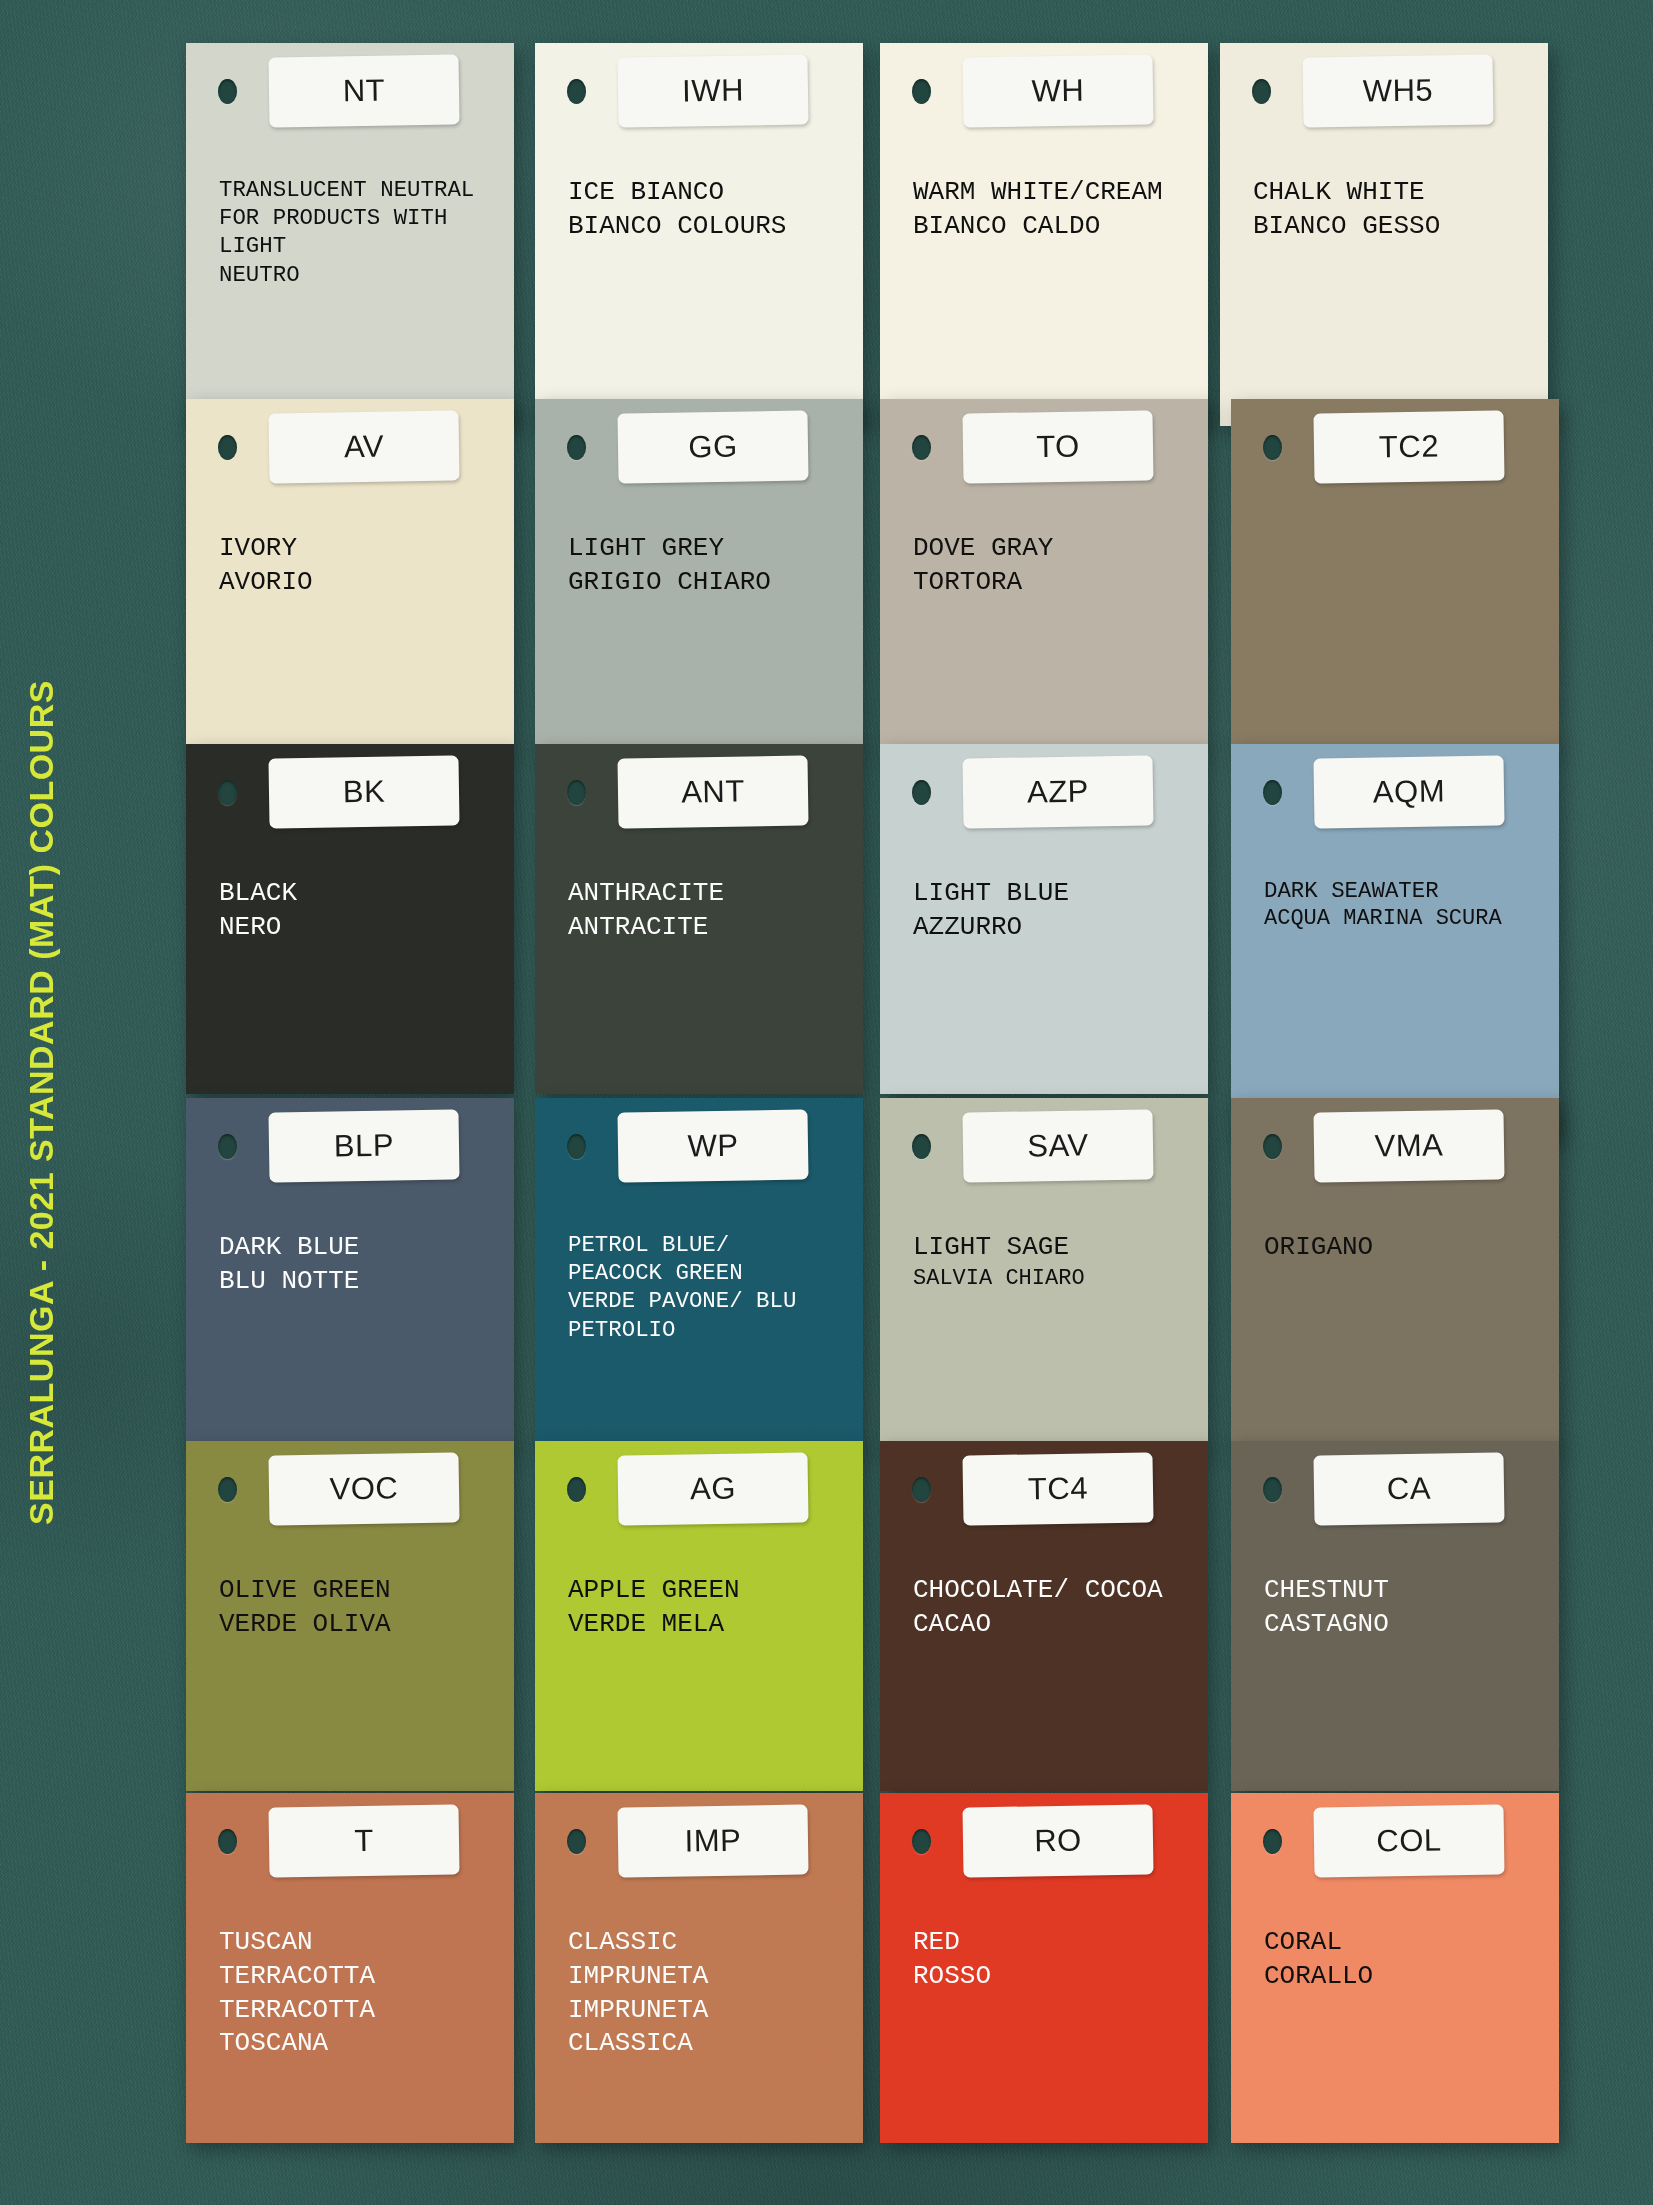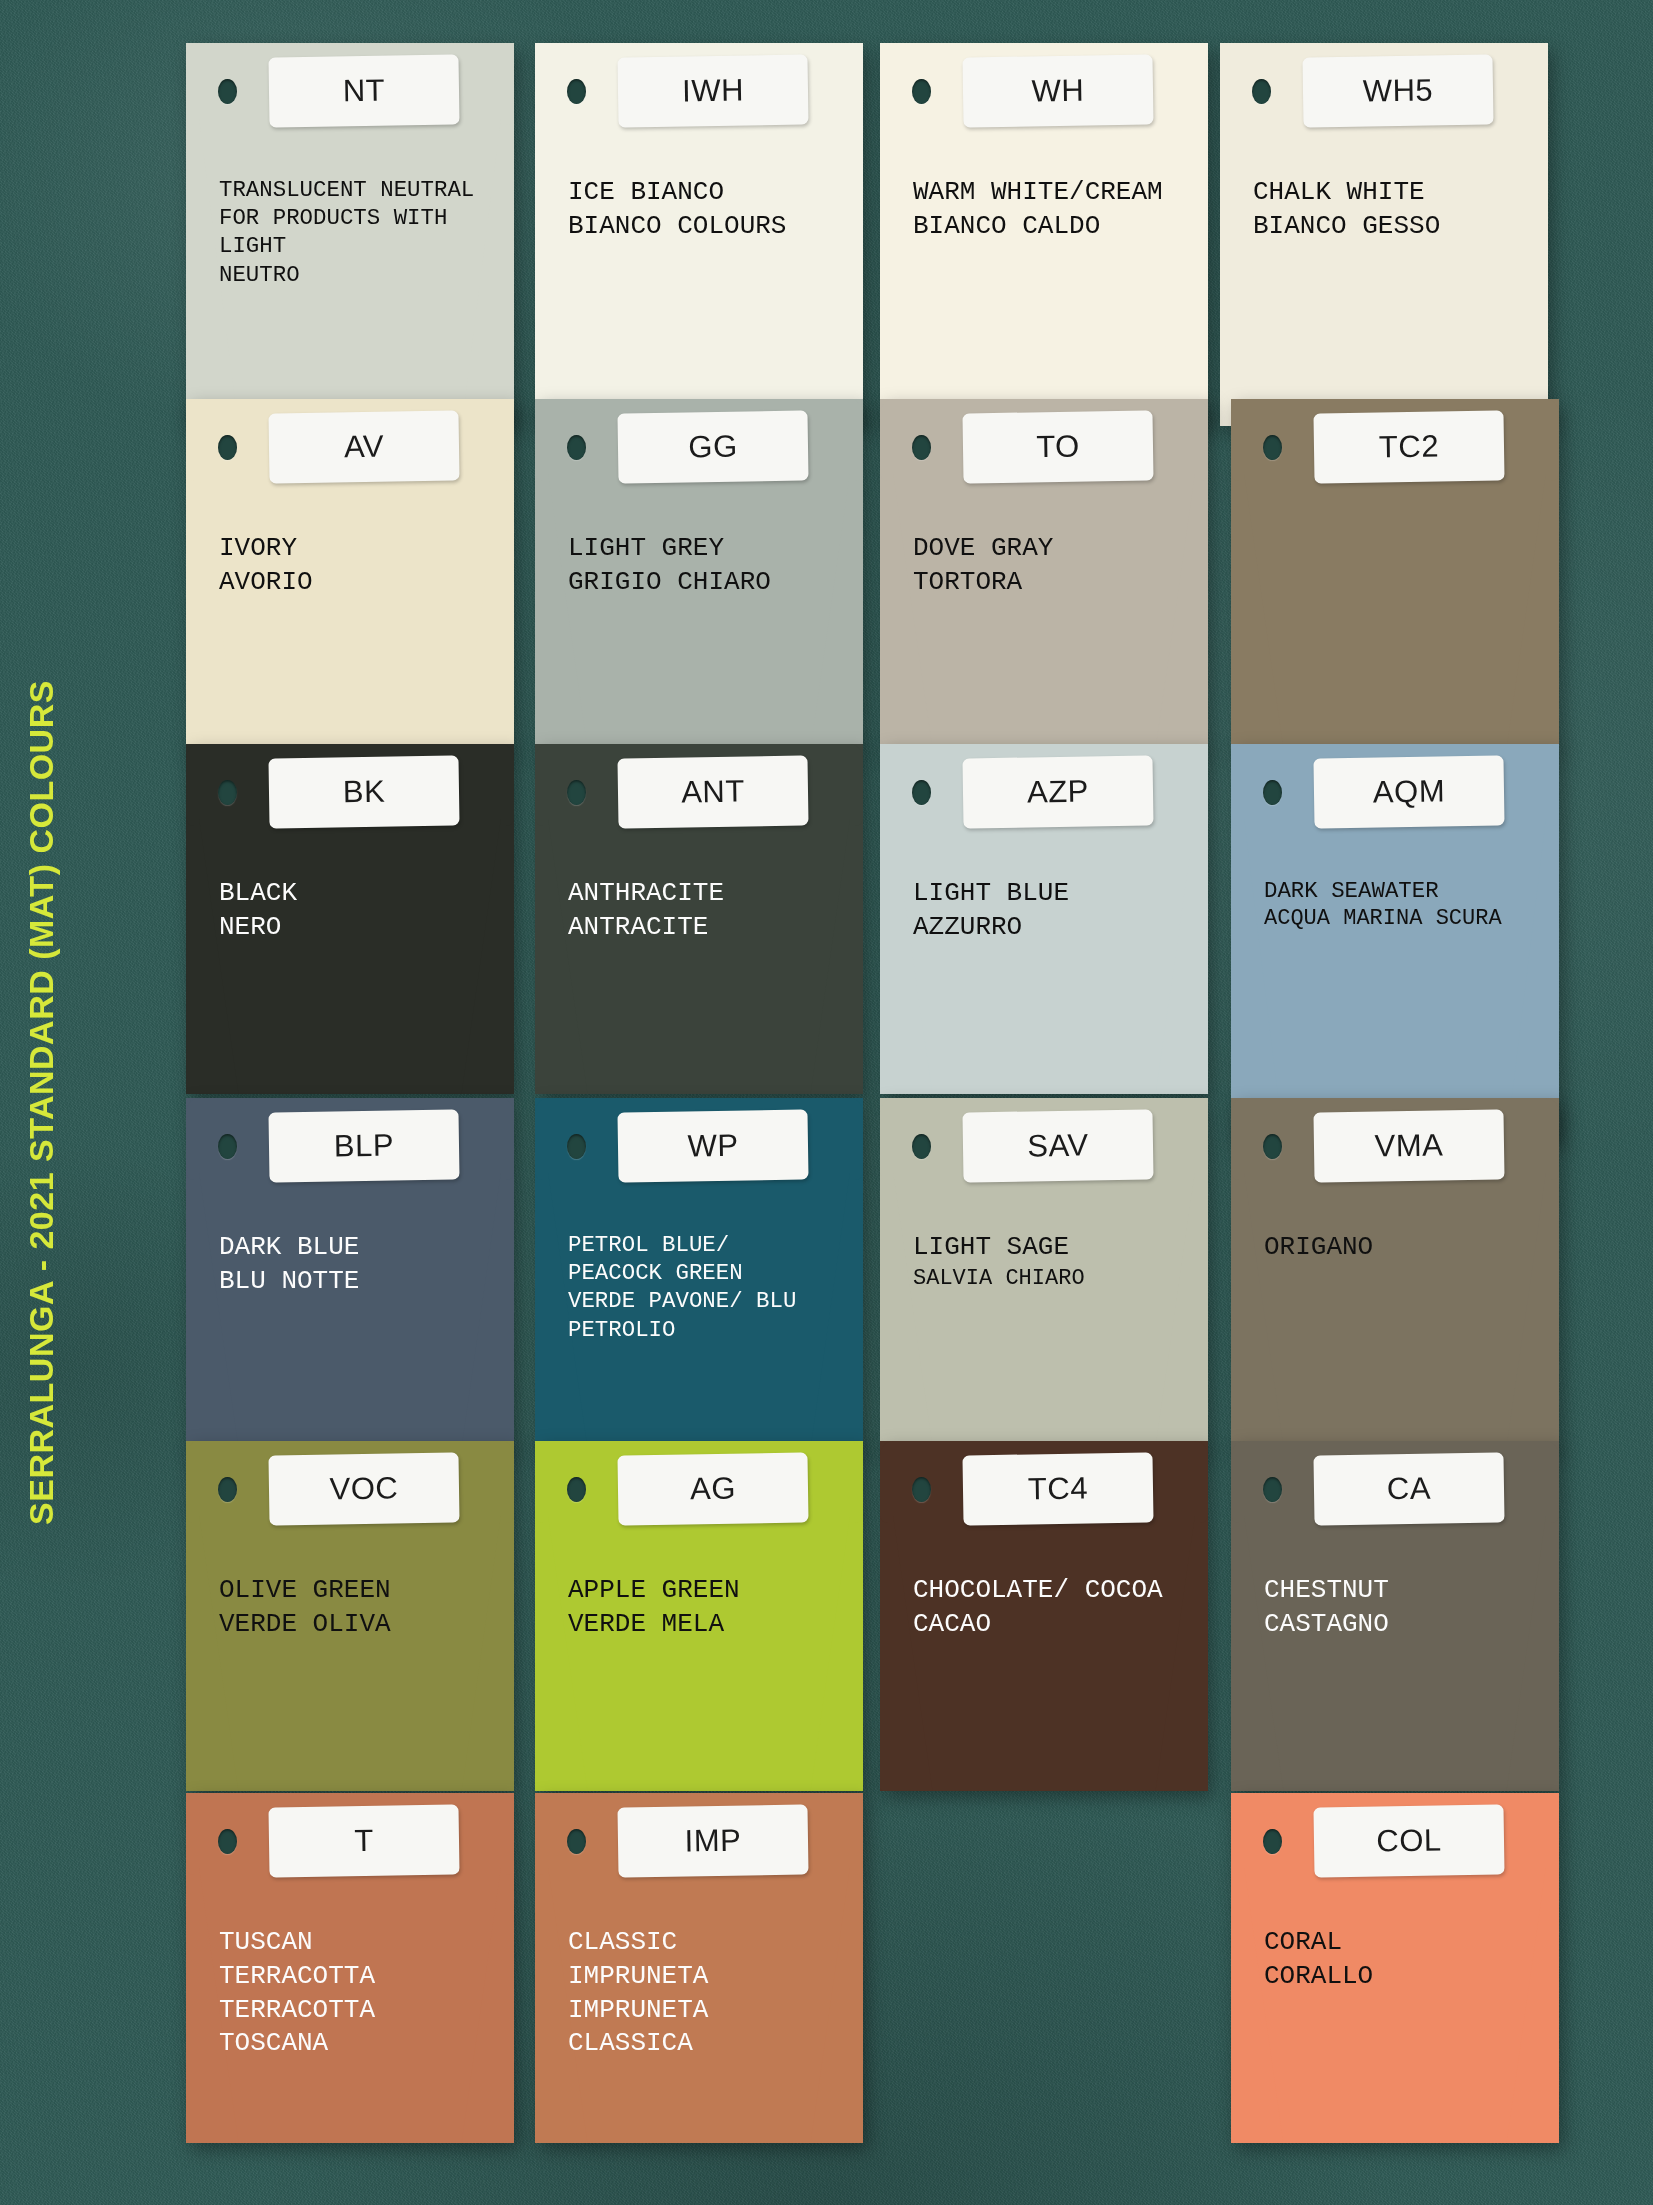--- a/index.html
+++ b/index.html
@@ -461,20 +461,34 @@
       </div>
       <div class="hole"></div>
       <div class="sticker">
         <span class="code">IMP</span>
       </div>
       <div class="desc light">
         <span class="en">CLASSIC IMPRUNETA</span>
         <span class="it">IMPRUNETA CLASSICA</span>
       </div>
     </div>
+    <div class="swatch" style="left: 694px; top: 1750px; height: 350px;">
+      <div class="tag" style="background: rgb(224, 58, 37);">
+        <div class="rim" style="background: rgb(224, 58, 37);"></div>
+        <div class="body" style="background: rgb(224, 58, 37);"></div>
+      </div>
+      <div class="hole"></div>
+      <div class="sticker">
+        <span class="code">RO</span>
+      </div>
+      <div class="desc light">
+        <span class="en">RED</span>
+        <span class="it">ROSSO</span>
+      </div>
+    </div>
     <div class="swatch" style="left: 1045px; top: 1750px; height: 350px;">
       <div class="tag" style="background: rgb(240, 138, 101);">
         <div class="rim" style="background: rgb(240, 138, 101);"></div>
         <div class="body" style="background: rgb(240, 138, 101);"></div>
       </div>
       <div class="hole"></div>
       <div class="sticker">
         <span class="code">COL</span>
       </div>
       <div class="desc">

